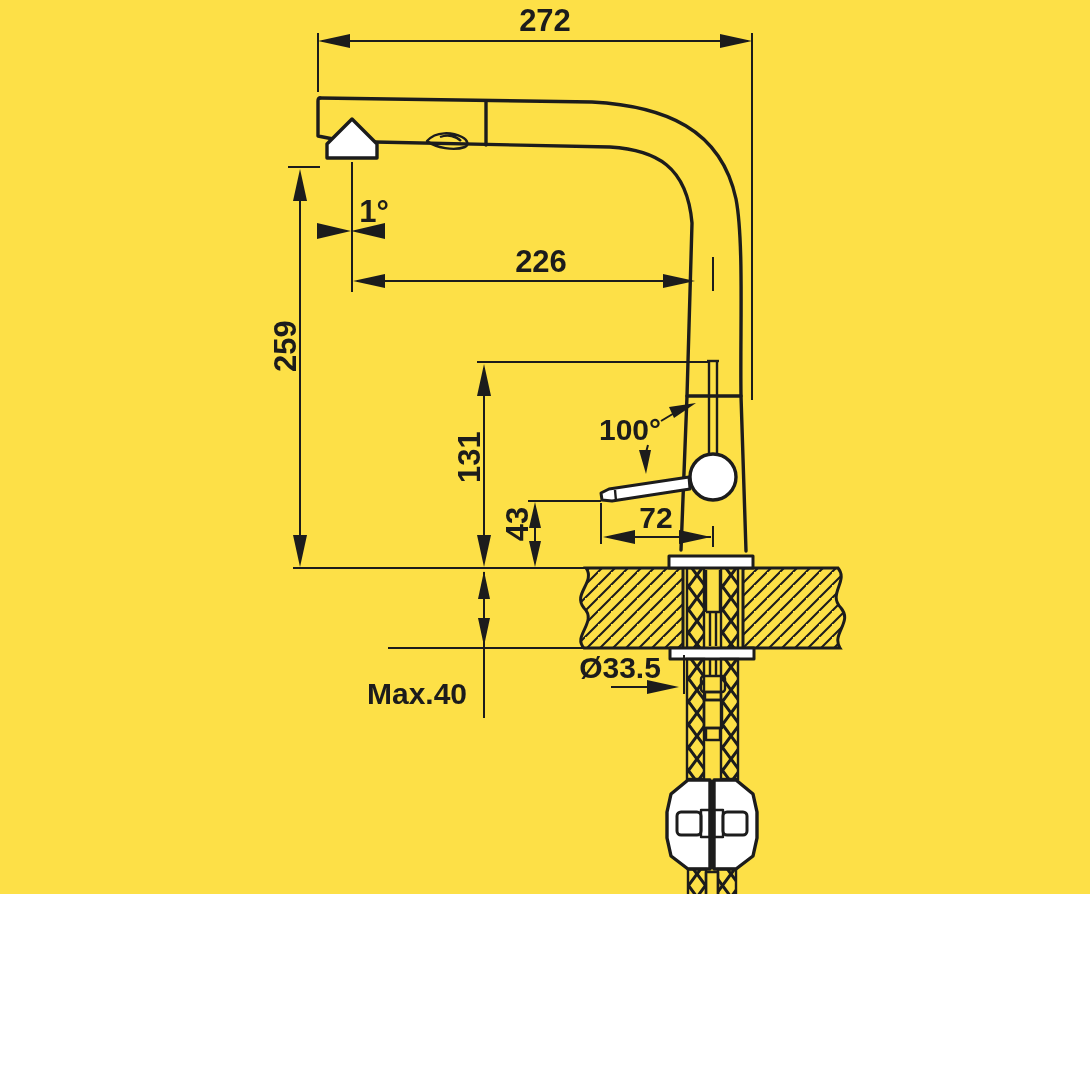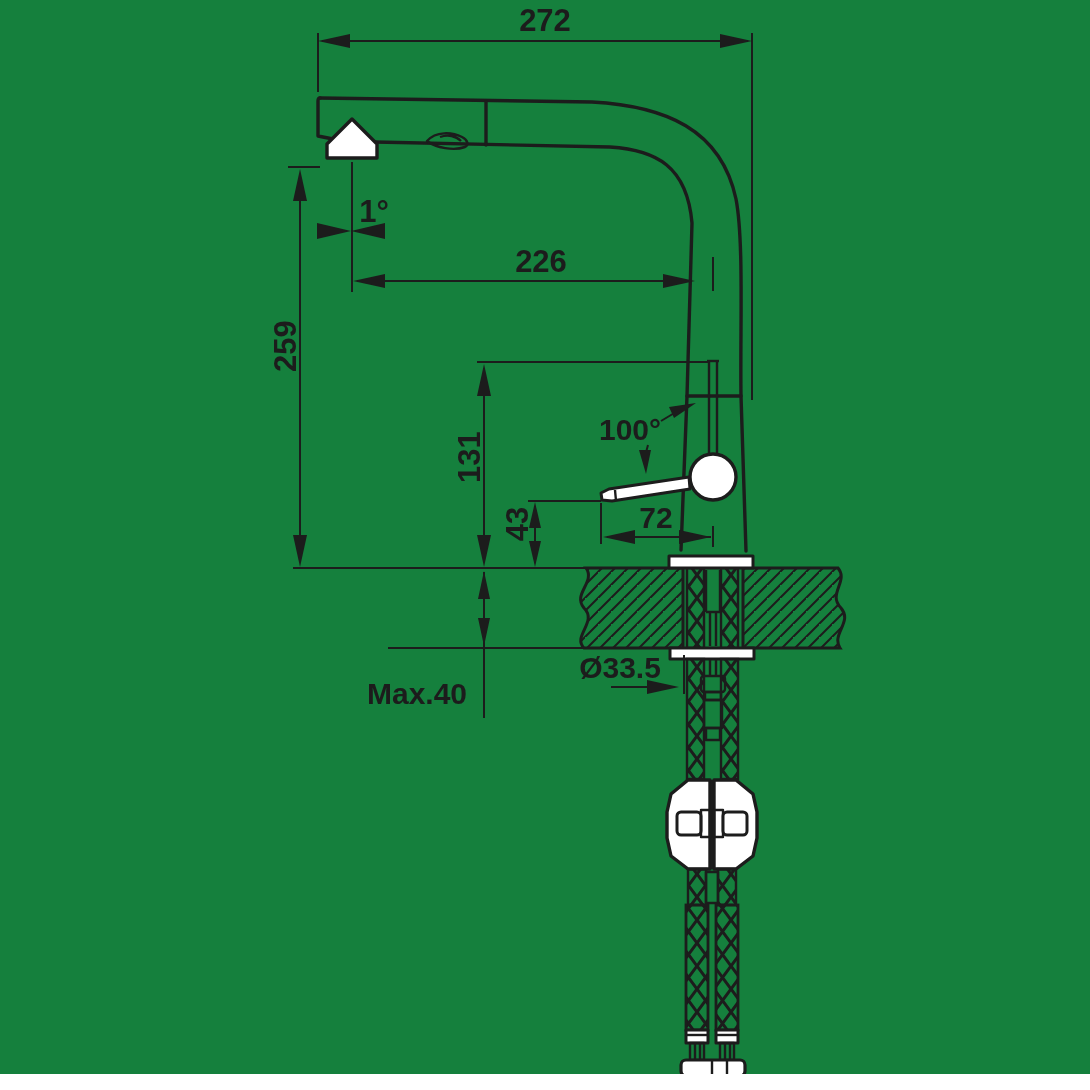--- a/index.html
+++ b/index.html
@@ -1,16 +1,16 @@
 <!DOCTYPE html>
 <html><head>
 <meta charset="utf-8">
 <style>
   html,body{margin:0;padding:0;background:#ffffff;}
-  .stage{width:1090px;height:1074px;background:#15803d;position:relative;font-family:"Liberation Sans",sans-serif;}
+  .stage{width:1090px;height:894px;background:#fde047;position:relative;font-family:"Liberation Sans",sans-serif;}
   svg text{font-family:"Liberation Sans","DejaVu Sans",sans-serif;font-weight:700;fill:#1c1c1c;}
   .dim-num{font-size:31px;}
   .dim-num-sm{font-size:30px;}
   .obj{stroke:#1c1c1c;fill:none;stroke-width:3.4;stroke-linecap:round;stroke-linejoin:round;}
   .obj-fill{stroke:#1c1c1c;fill:#ffffff;stroke-width:3.4;stroke-linejoin:round;}
   .obj-thin{stroke:#1c1c1c;fill:none;stroke-width:2.4;stroke-linejoin:round;}
   .dim{stroke:#1c1c1c;fill:none;stroke-width:2;}
   .arrow{fill:#1c1c1c;stroke:none;}
 </style>
 </head>

